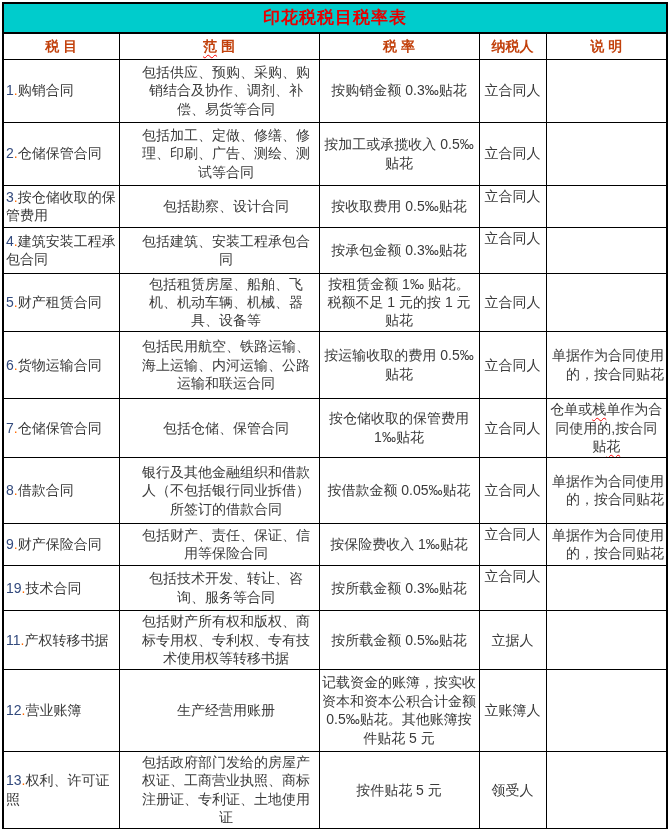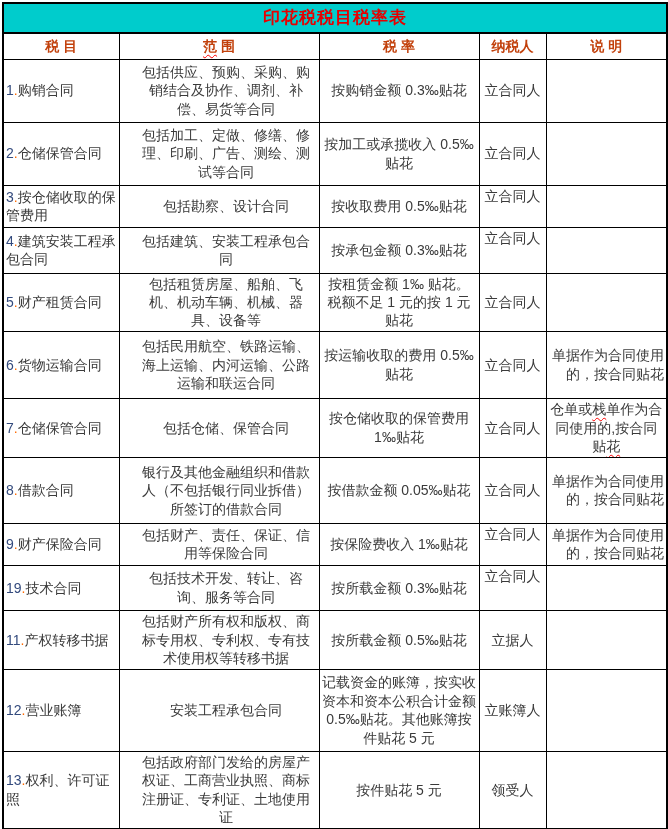--- a/index.html
+++ b/index.html
@@ -126,21 +126,21 @@
     <tr style="height:59px">
       <td class="item"><span class="no">11</span><span class="dot">.</span><span>产权转移书据</span></td>
       <td class="scope">包括财产所有权和版权、商标专用权、专利权、专有技术使用权等转移书据</td>
       <td class="rate">按所载金额 0.5‰贴花</td>
       <td class="payer">立据人</td>
       <td class="note"></td>
     </tr>
 
     <tr style="height:82px">
       <td class="item"><span class="no">12</span><span class="dot">.</span><span>营业账簿</span></td>
-      <td class="scope">安装工程承包合同</td>
+      <td class="scope">生产经营用账册</td>
       <td class="rate">记载资金的账簿，按实收资本和资本公积合计金额 0.5‰贴花。其他账簿按件贴花 5 元</td>
       <td class="payer">立账簿人</td>
       <td class="note"></td>
     </tr>
 
     <tr style="height:75px">
       <td class="item"><span class="no">13</span><span class="dot">.</span><span>权利、许可证照</span></td>
       <td class="scope">包括政府部门发给的房屋产权证、工商营业执照、商标注册证、专利证、土地使用证</td>
       <td class="rate">按件贴花 5 元</td>
       <td class="payer">领受人</td>

